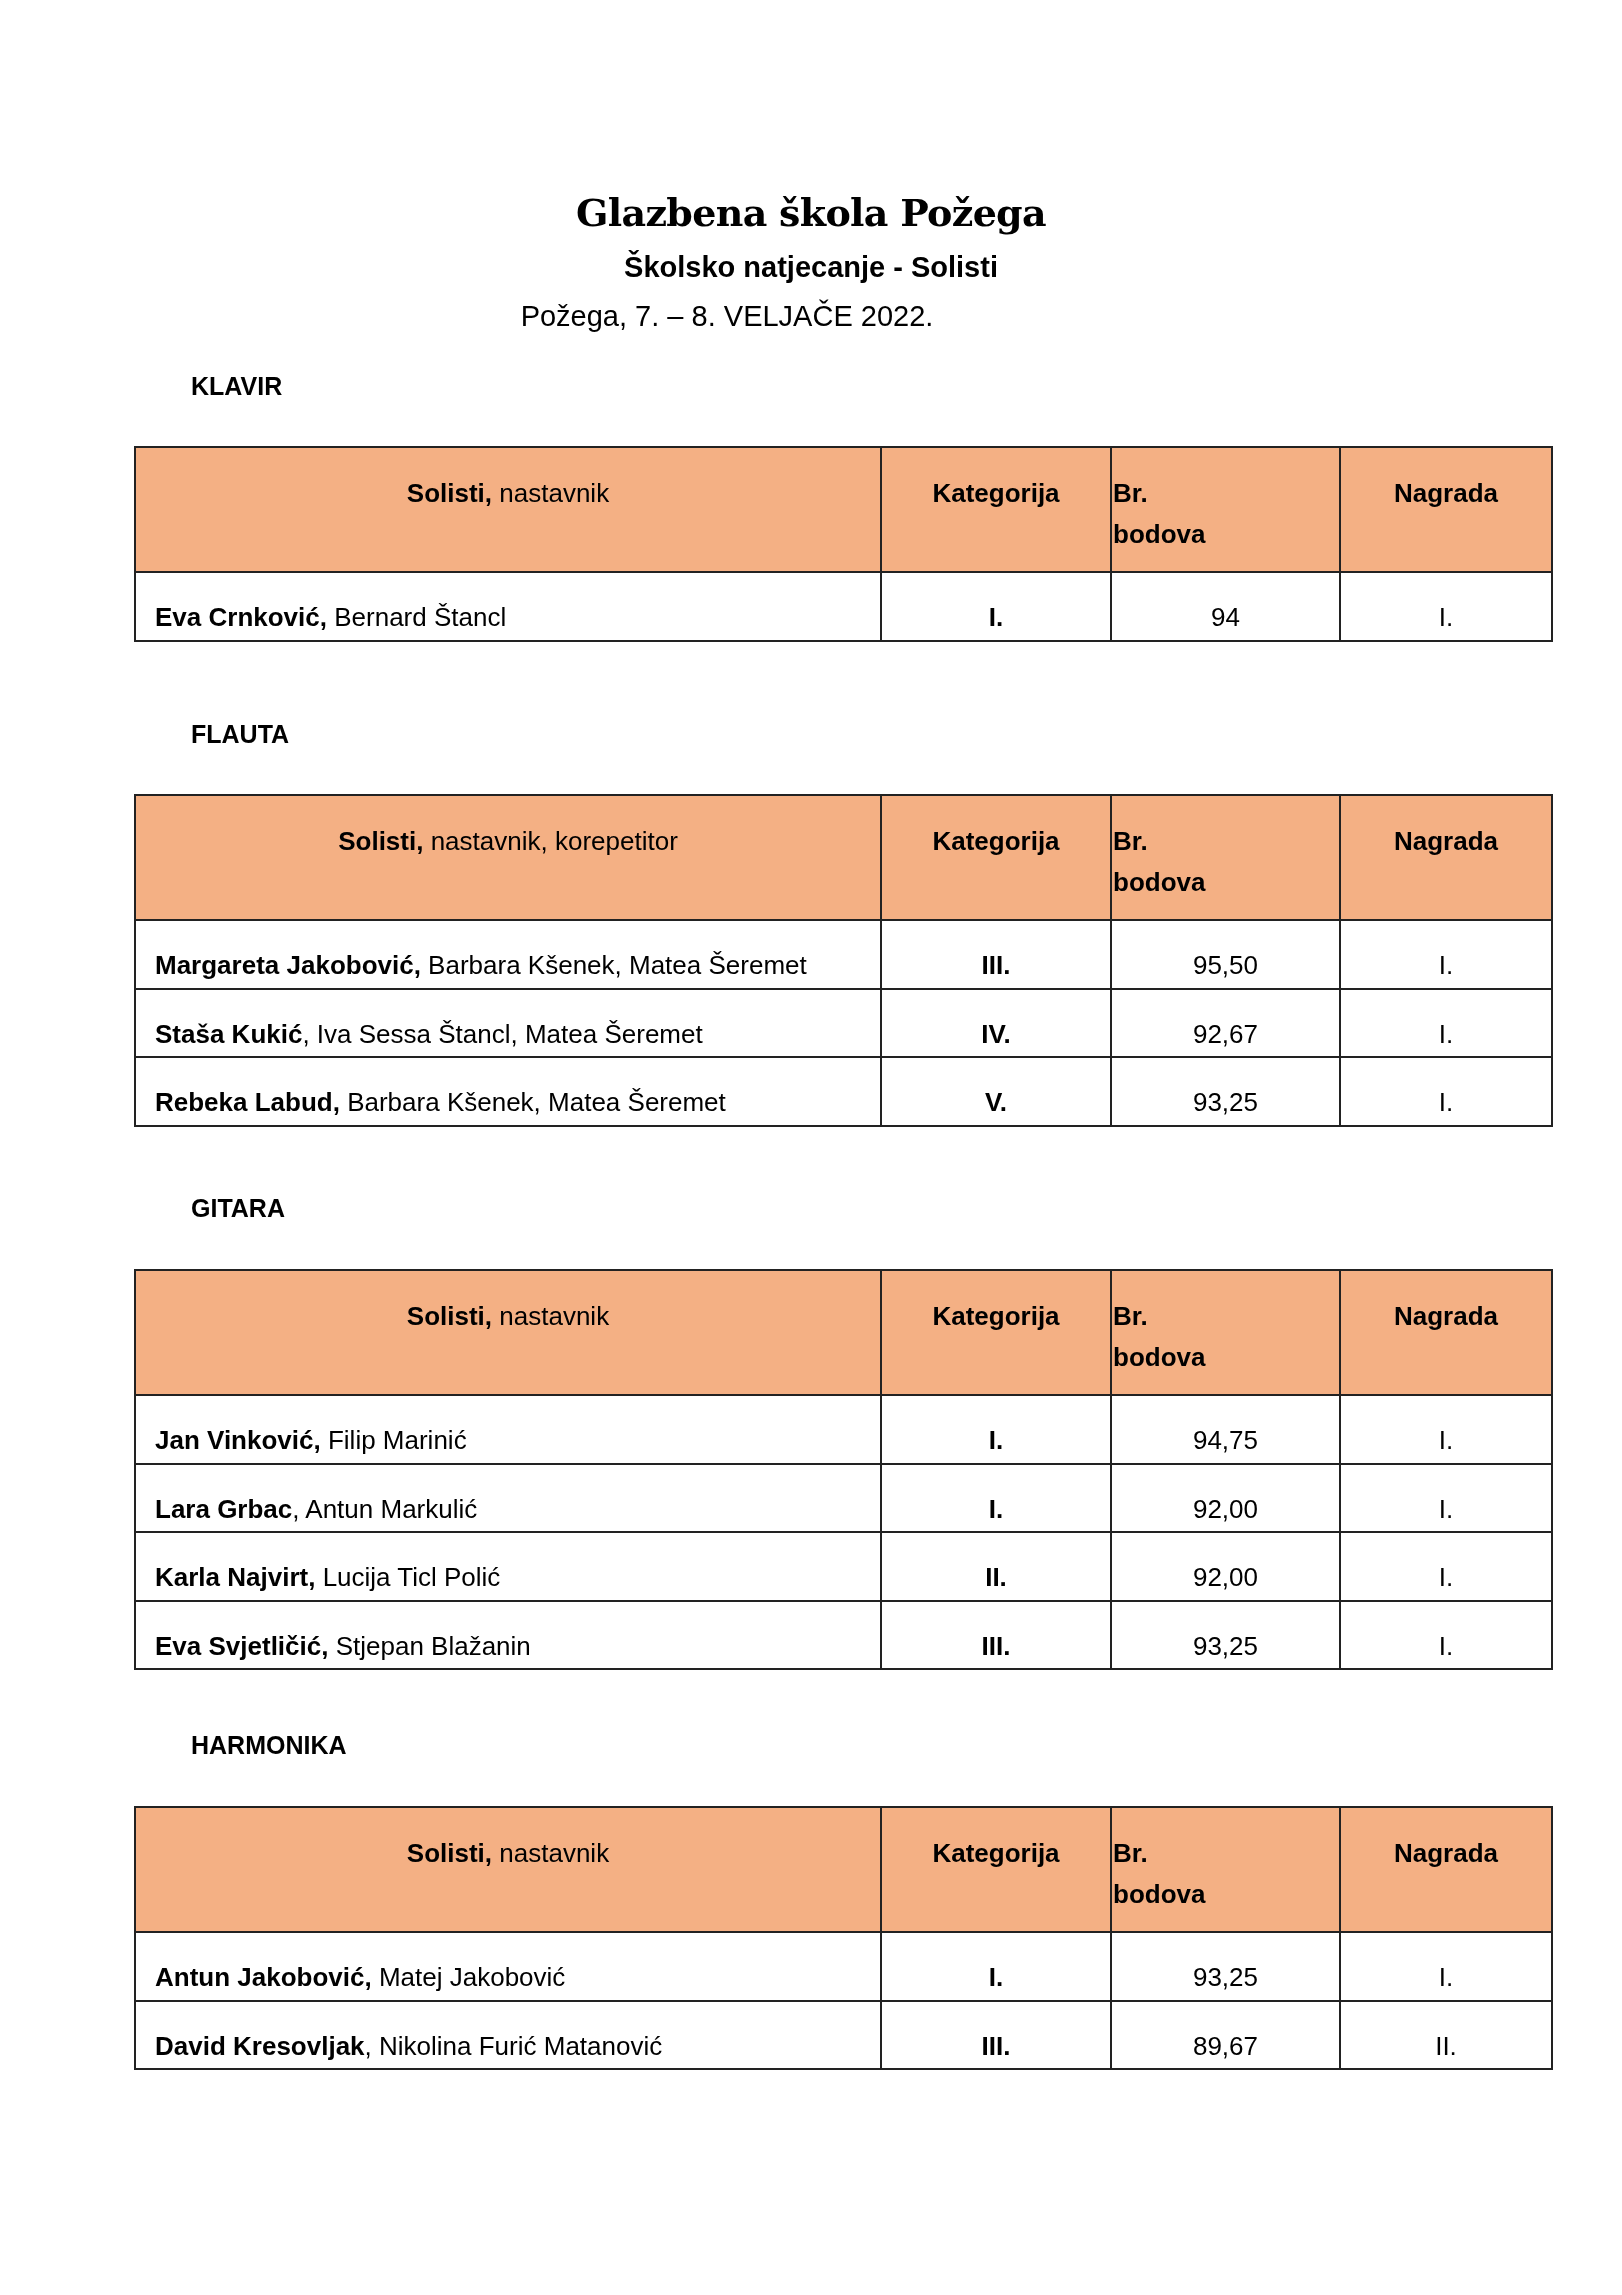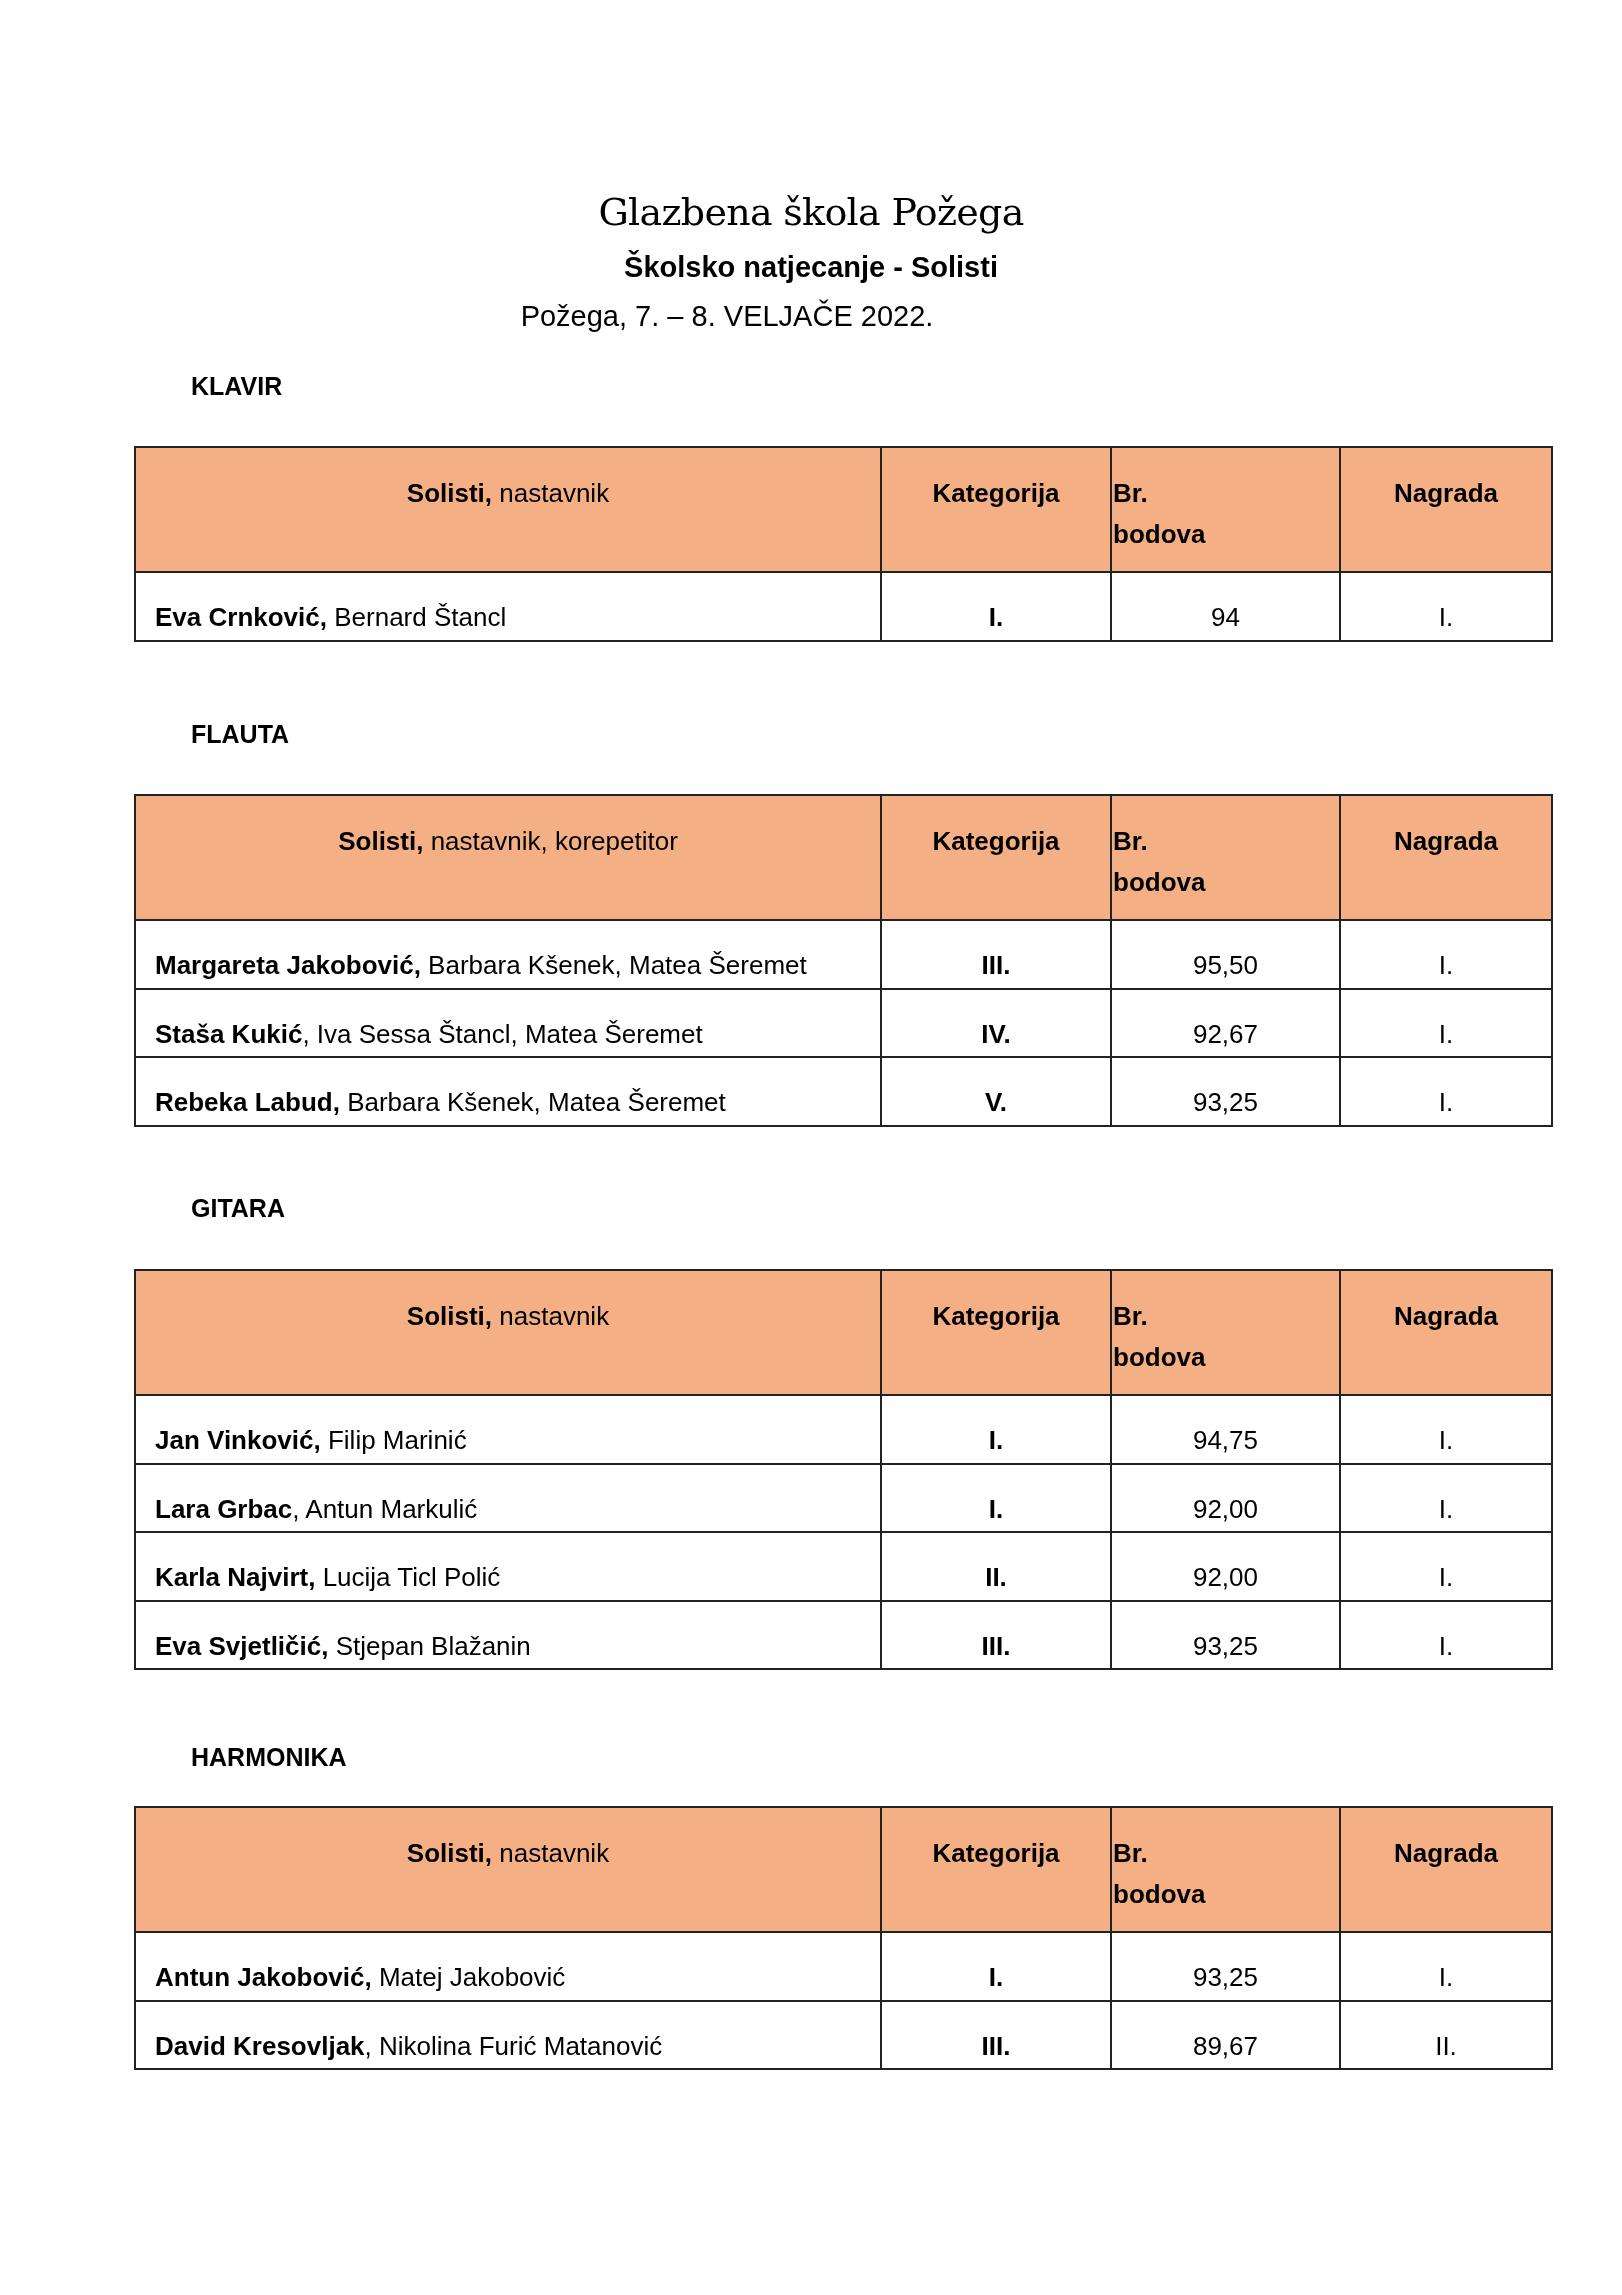--- a/index.html
+++ b/index.html
@@ -1,17 +1,17 @@
 <!DOCTYPE html>
 <html style="font-size:10.5px"><head>
 <meta charset="utf-8">
 <style>
   html, body { margin: 0; padding: 0; background: #ffffff; }
   body { width: 1622px; height: 2295px; position: relative; font-family: "Liberation Sans", sans-serif; color: #000; }
-  .title { position: absolute; left: 0; width: 1622px; top: 190px; text-align: center; font-family: "DejaVu Serif", serif; font-weight: normal; font-size: 38px; letter-spacing: -0.7px; }
+  .title { position: absolute; left: 0; width: 1622px; top: 190px; text-align: center; font-family: "DejaVu Serif", serif; font-weight: bold; font-size: 38px; letter-spacing: -0.7px; }
   .subtitle { position: absolute; left: 0; width: 1622px; top: 251px; text-align: center; font-weight: bold; font-size: 29px; }
   .dateline { position: absolute; left: 0; width: 1454px; top: 300px; text-align: center; font-size: 29px; }
   .section-label { position: absolute; left: 191px; font-weight: bold; font-size: 25px; }
   table.results { position: absolute; left: 134px; width: 1417px; border-collapse: collapse; table-layout: fixed; font-size: 26px; }
   table.results th, table.results td { border: 2px solid #222; }
   table.results th { background: #f4b084; font-weight: bold; height: 97px; vertical-align: top; padding-top: 25px; line-height: 41px; }
   table.results th.col-name { text-align: center; }
   table.results th.col-kat { text-align: center; }
   table.results th.col-bod { text-align: left; }
   table.results th.col-nag { text-align: center; margin-left: 36px; }
@@ -127,21 +127,21 @@
   </tr>
   <tr>
     <td class="col-name"><span class="bold">Eva Svjetličić,</span><span> Stjepan Blažanin</span></td>
     <td class="center bold">III.</td>
     <td class="center">93,25</td>
     <td class="center">I.</td>
   </tr>
 </tbody>
   </table>
 
-<div class="section-label" style="top:1731px;margin-top:12px;">HARMONIKA</div>
+<div class="section-label" style="top:1731px;">HARMONIKA</div>
 <table class="results" style="top:1806px;">
   <colgroup>
       <col class="c-name">
       <col class="c-kat">
       <col class="c-bod">
       <col class="c-nag">
     </colgroup>
   <tbody>
       <tr>
     <th class="col-name"><span class="bold">Solisti,</span><span class="normal"> nastavnik</span></th>

